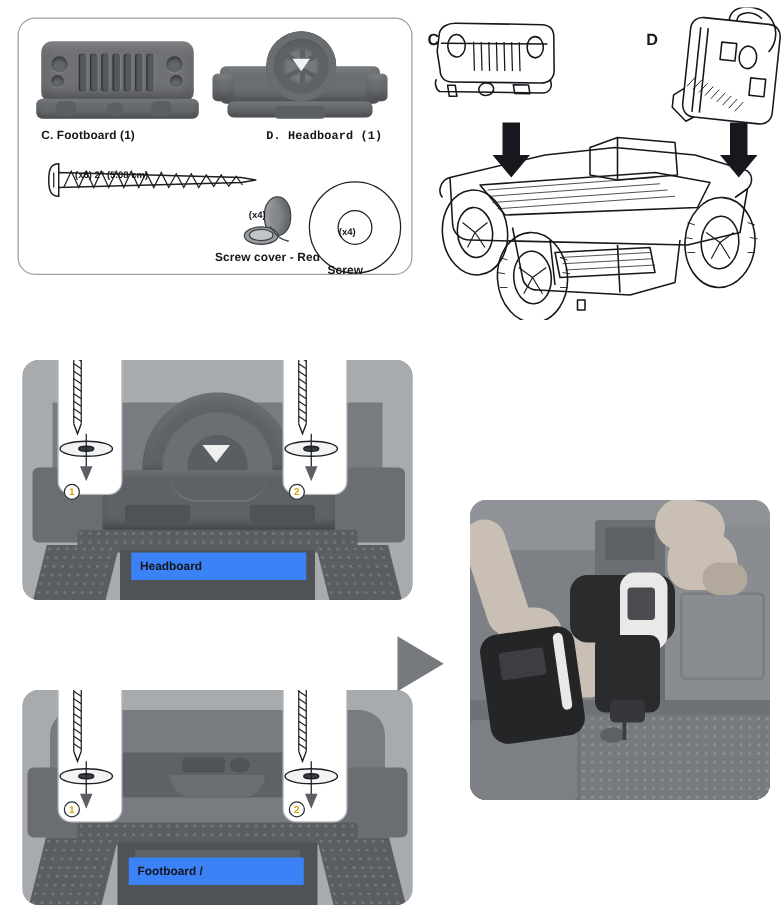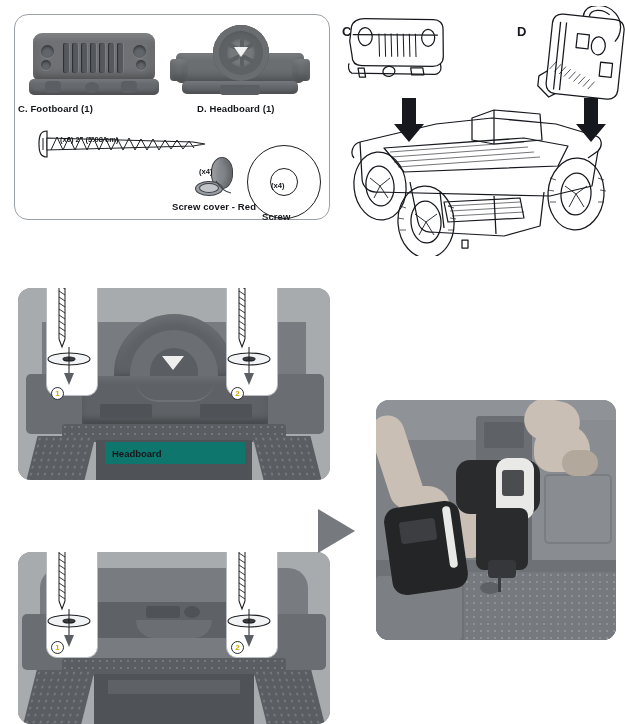--- a/index.html
+++ b/index.html
@@ -86,21 +86,21 @@
     position:absolute;background:#fff;border:1.1px solid #b9bdc1;border-radius:11px;
   }
   .marker{
     position:absolute;width:13px;height:13px;border-radius:50%;
     background:#fff;border:1.3px solid #2a2d31;
     font-size:8px;font-weight:bold;color:#d8a400;
     display:flex;align-items:center;justify-content:center;
     line-height:1;box-sizing:border-box;
   }
   .name-box{
-    position:absolute;background:#0f766e;display:flex;align-items:center;
+    position:absolute;background:#3b82f6;display:flex;align-items:center;
     padding-left:7px;box-sizing:border-box;
   }
   .name-box span{font-size:9.5px;font-weight:bold;color:#14161a;white-space:nowrap;}
 
   
   #flow-arrow{
     position:absolute;left:318px;top:509px;width:0;height:0;
     border-top:22px solid transparent;border-bottom:22px solid transparent;
     border-left:37px solid #76797d;
   }
@@ -134,42 +134,42 @@
     <div class="grille-slot" style="left:61px;top:16px;width:6px;height:30px;"></div>
     <div class="grille-slot" style="left:70px;top:16px;width:6px;height:30px;"></div>
     <div class="grille-slot" style="left:79px;top:16px;width:6px;height:30px;"></div>
     <div class="grille-slot" style="left:88px;top:16px;width:6px;height:30px;"></div>
 
     <div class="bumper" style="left:0px;top:52px;width:130px;height:16px;"></div>
     <div class="bumper-blk" style="left:16px;top:54px;width:16px;height:12px;border-radius:4px;"></div>
     <div class="bumper-blk" style="left:56px;top:55px;width:14px;height:11px;border-radius:50%;"></div>
     <div class="bumper-blk" style="left:92px;top:54px;width:16px;height:12px;border-radius:4px;"></div>
   </div>
-  <div class="abs part-label" style="left:3px;top:88px;">C. Footboard (1)</div>
+  <div class="abs part-label" style="left:18px;top:88px;">C. Footboard (1)</div>
 
   <div class="abs" style="left:155px;top:8px;width:140px;height:76px;">
 
     <div class="hb-plate" style="left:6px;top:30px;width:128px;height:30px;"></div>
     <div class="hb-plate" style="left:0px;top:36px;width:18px;height:22px;border-radius:4px;"></div>
     <div class="hb-plate" style="left:122px;top:36px;width:18px;height:22px;border-radius:4px;"></div>
 
     <div class="tire" style="left:43px;top:2px;width:56px;height:56px;"></div>
     <div class="rim" style="left:56px;top:15px;width:30px;height:30px;"></div>
     <div class="spoke" style="left:69.5px;top:16px;width:4px;height:12px;"></div>
     <div class="spoke" style="left:69.5px;top:32px;width:4px;height:12px;"></div>
     <div class="spoke" style="left:58px;top:22px;width:12px;height:4px;transform:rotate(28deg);"></div>
     <div class="spoke" style="left:72px;top:22px;width:12px;height:4px;transform:rotate(-28deg);"></div>
     <div class="spoke" style="left:58px;top:34px;width:12px;height:4px;transform:rotate(-28deg);"></div>
     <div class="spoke" style="left:72px;top:34px;width:12px;height:4px;transform:rotate(28deg);"></div>
     <div class="hub-tri" style="left:64px;top:24px;"></div>
 
     <div class="bumper" style="left:12px;top:58px;width:116px;height:13px;"></div>
     <div class="bumper-blk" style="left:50px;top:62px;width:40px;height:10px;border-radius:3px;"></div>
   </div>
-  <div class="abs part-label" style="left:182px;top:88px;">D. Headboard (1)</div>
+  <div class="abs part-label" style="left:198px;top:88px;font-family:Liberation Mono, monospace;">D. Headboard (1)</div>
 
   <div class="abs" style="left:18px;top:110px;width:190px;height:38px;">
     <svg width="190" height="38" viewBox="0 0 190 38">
 
       <path d="M14 6 C8 6 6 10 6 19 C6 28 8 32 14 32 L14 6 Z" fill="#ffffff" stroke="#1d1f22" stroke-width="1.2"></path>
       <line x1="10" y1="13" x2="10" y2="25" stroke="#1d1f22" stroke-width="1"></line>
 
       <path d="M14 13 L160 17 L172 19 L160 21 L14 25 Z" fill="#ffffff" stroke="#1d1f22" stroke-width="1.1"></path>
 
       <g stroke="#1d1f22" stroke-width="1" fill="none">
@@ -500,20 +500,23 @@
         <ellipse cx="22" cy="116" rx="6" ry="2" fill="#3a3d41"></ellipse>
         <path d="M22 104 L22 136" stroke-width="1"></path>
         <path d="M17 130 L22 142 L27 130 Z" fill="#5c5f63" stroke="none"></path>
       </g>
     </svg>
   </div>
 
   <div class="marker" style="left:33px;top:89px;">1</div>
   <div class="marker" style="left:213px;top:89px;">2</div>
 
+  <div class="name-box" style="left:85px;top:134px;width:140px;height:22px;">
+    <span>Footboard /</span>
+  </div>
 </div>
 
 <div id="flow-arrow"></div>
 
 <div class="abs" id="drill-photo">
 
   <div class="body-main" style="left:0;top:0;width:240px;height:240px;background:#8f9296;"></div>
   <div class="body-mid" style="left:0;top:40px;width:240px;height:120px;background:#7d8084;"></div>
 
   <div class="body-lite" style="left:150px;top:20px;width:90px;height:150px;background:#898c90;

